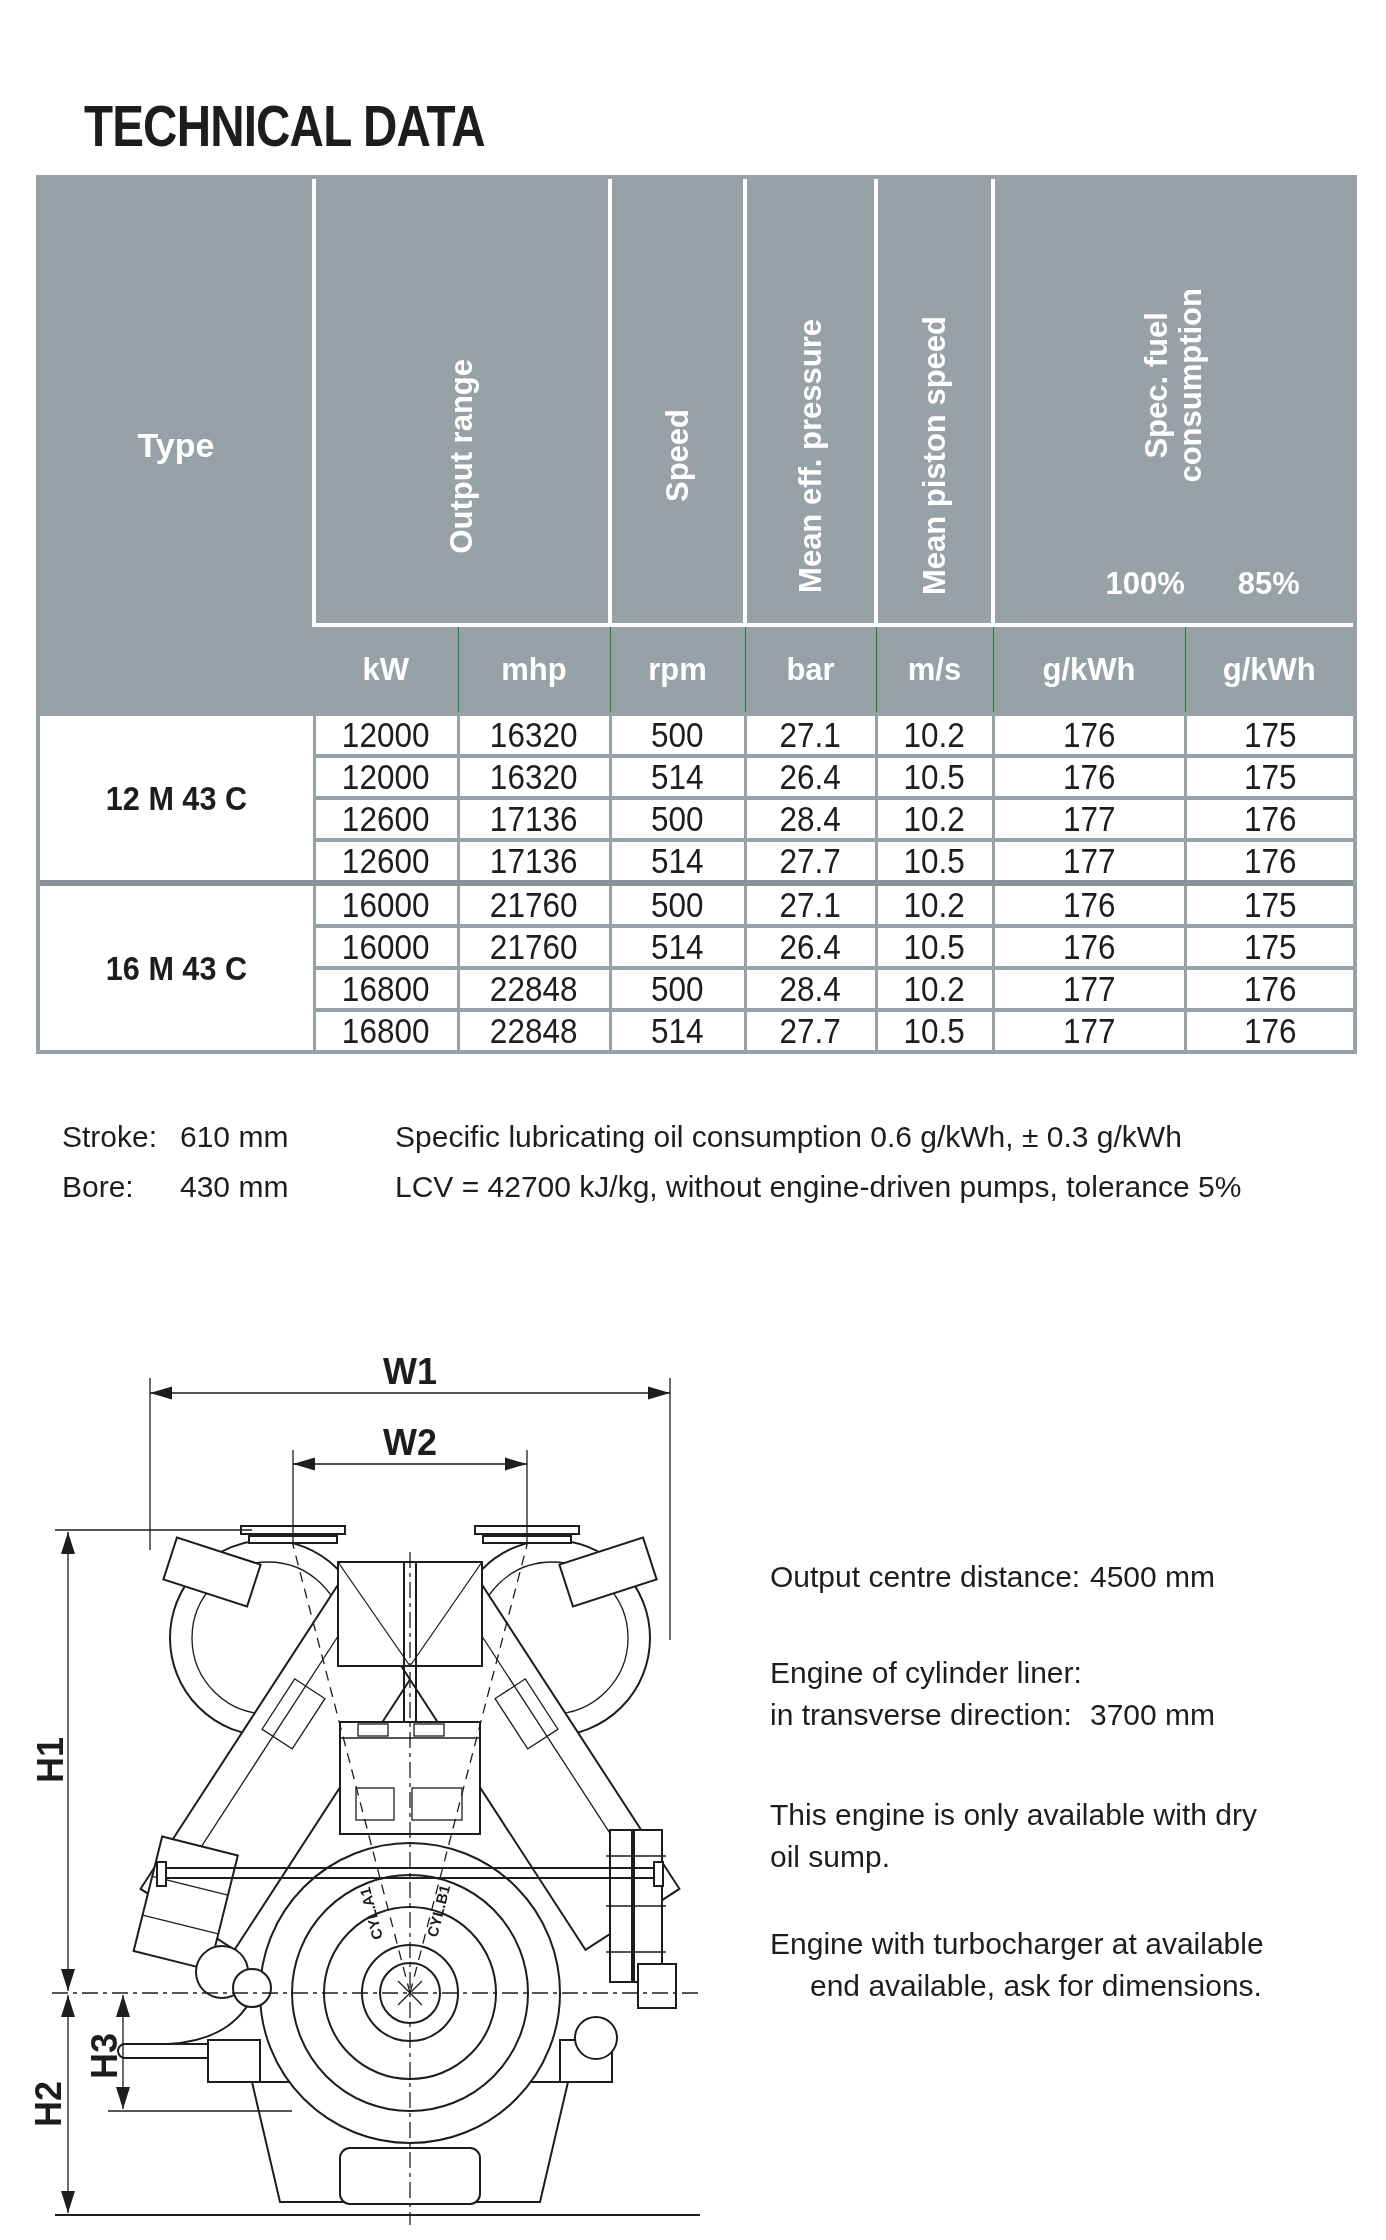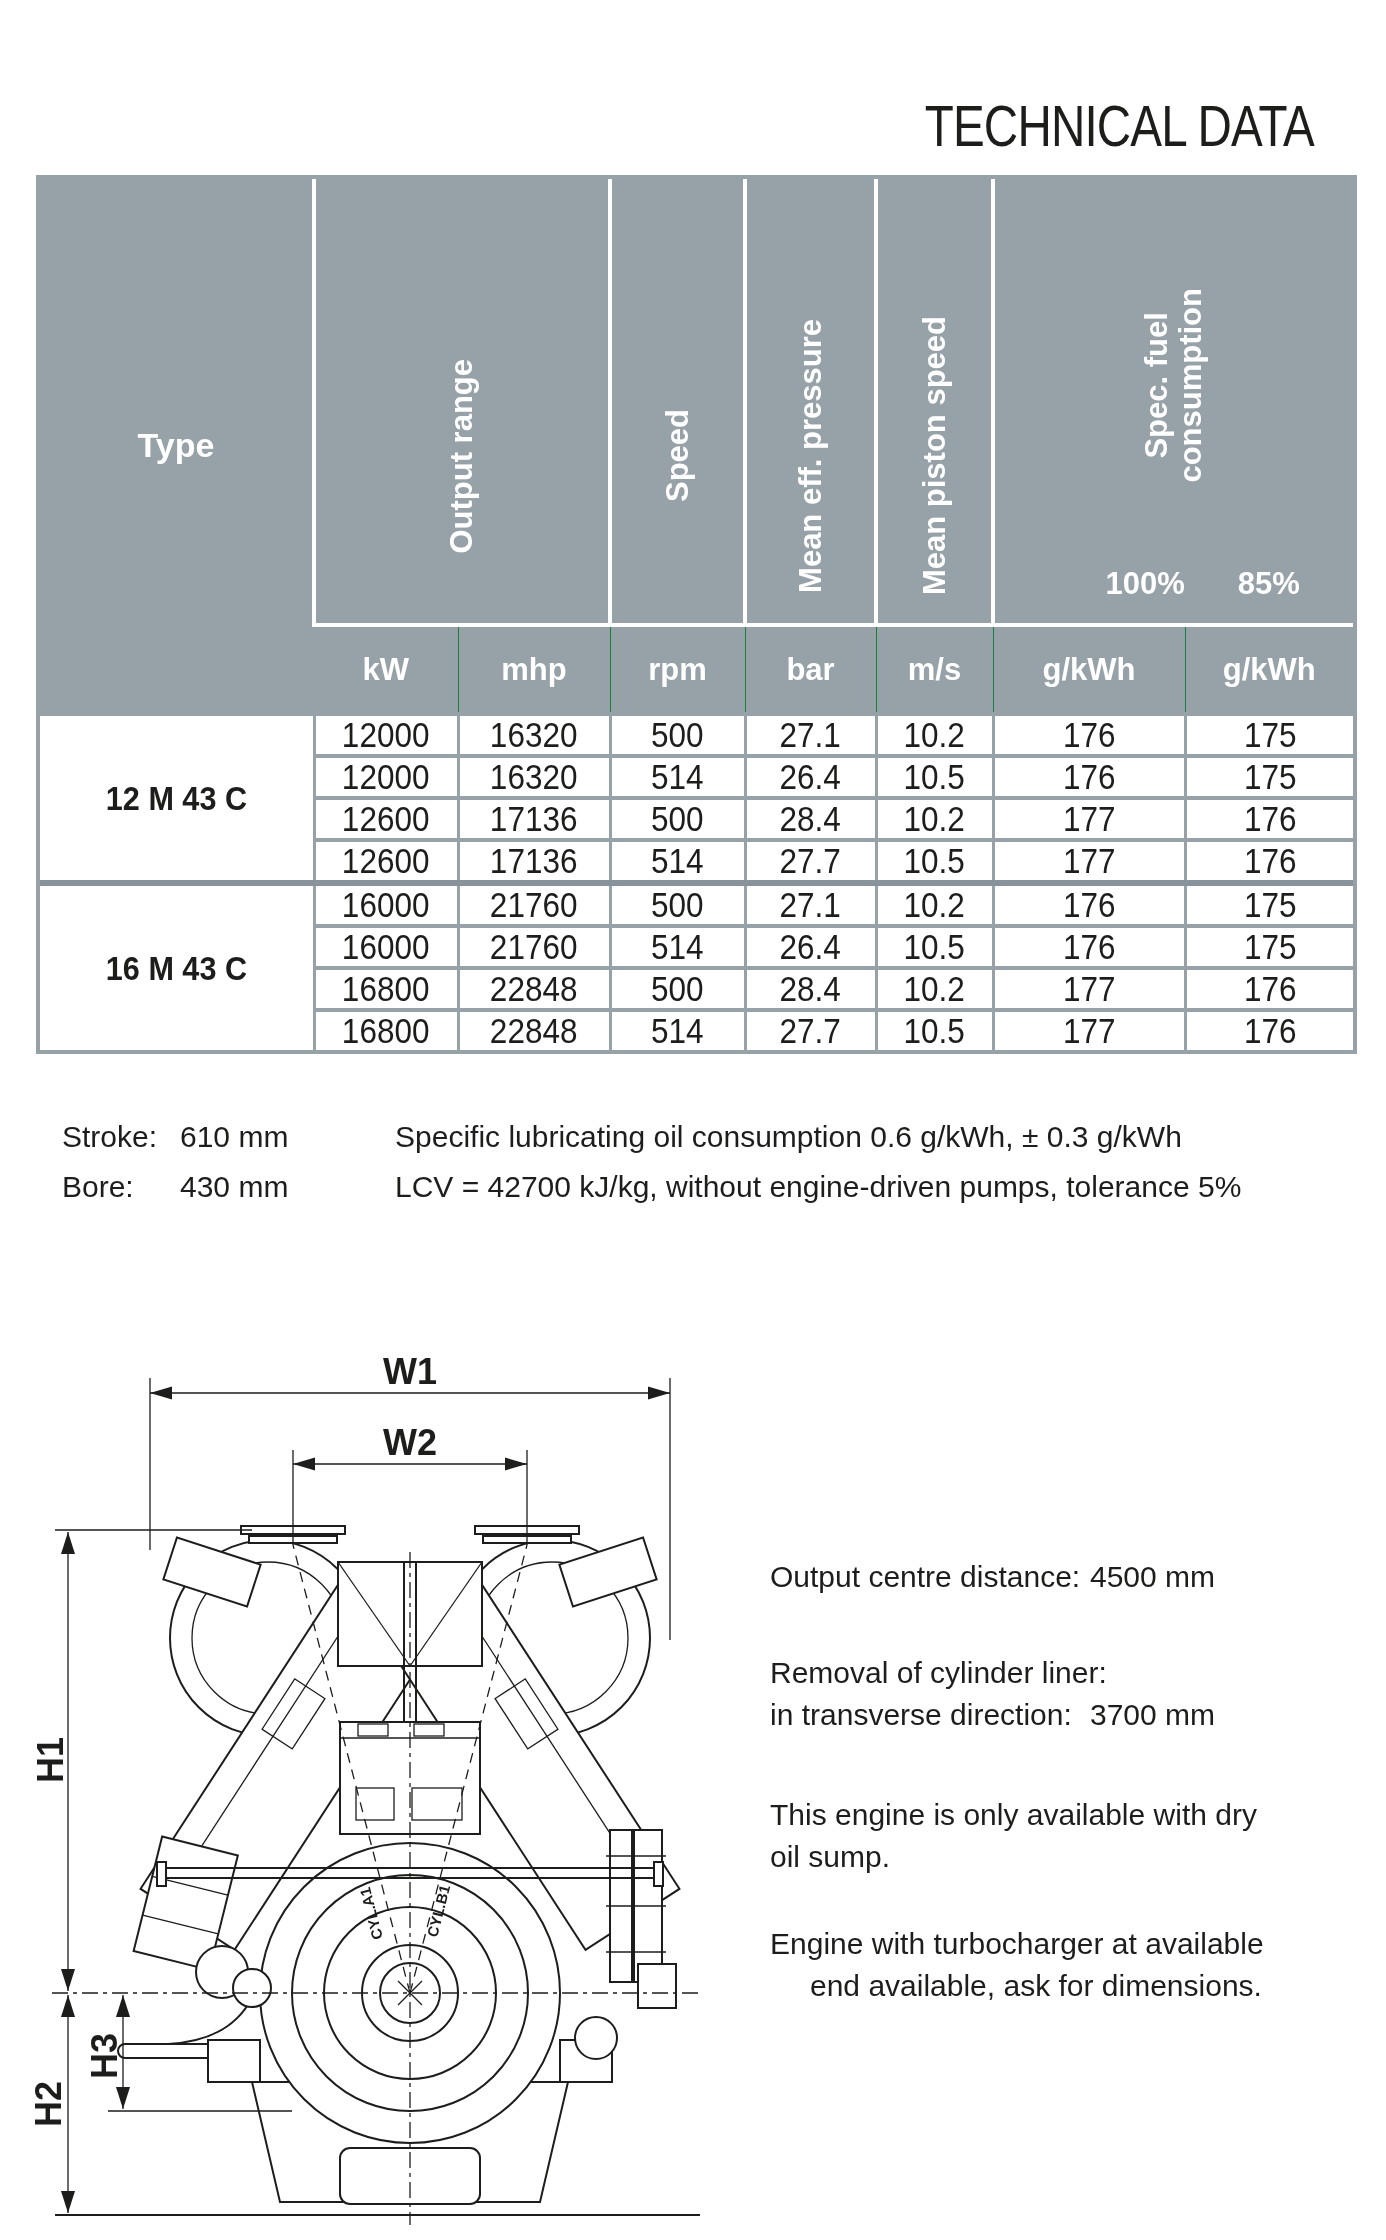--- a/index.html
+++ b/index.html
@@ -1,21 +1,21 @@
 <!DOCTYPE html>
 <html><head>
 <meta charset="utf-8">
 <style>
   html,body{margin:0;padding:0;background:#ffffff;}
   #page{position:relative;width:1386px;height:2240px;background:#fff;overflow:hidden;
         font-family:"Liberation Sans", sans-serif;color:#1d1d1b;}
 
   
-  #title{position:absolute;left:40px;top:92px;width:1317px;text-align:right;
-         font-size:58px;font-weight:normal;letter-spacing:-1px;white-space:nowrap;}
+  #title{position:absolute;left:40px;top:92px;width:1317px;text-align:left;
+         font-size:58px;font-weight:bold;letter-spacing:-1px;white-space:nowrap;}
   #title .squeeze{display:inline-block;transform:scaleX(.82);transform-origin:center;}
 
   
   #tablewrap{position:absolute;left:36px;top:175px;border:4px solid #96a1a8;}
   table{border-collapse:collapse;table-layout:fixed;}
   th,td{padding:0;margin:0;}
   thead th{background:#96a1a8;color:#fff;font-weight:bold;vertical-align:middle;}
   thead .hrow1 th{height:444px;}
   thead .hrow1 th + th{border-left:4px solid #fff;}
   thead .hrow2 th{height:85px;border-top:4px solid #fff;font-size:31px;}
@@ -326,21 +326,21 @@
     <polygon class="arr" points="123,2109 116,2087 130,2087"></polygon>
     <text class="dimlab" transform="rotate(-90 104 2056)" x="104" y="2069" text-anchor="middle">H3</text>
 
     <line class="ln" x1="55" y1="2215" x2="700" y2="2215" stroke-width="1.6"></line>
   </svg>
 
   <div class="spec" style="top:1560px;">
     <span>Output centre distance:</span>
     <span class="val">4500 mm</span>
   </div>
-  <div class="spec" style="top:1656px;">Removal of cylinder liner:</div>
+  <div class="spec" style="top:1656px;">Engine of cylinder liner:</div>
   <div class="spec" style="top:1698px;">
     <span>in transverse direction:</span>
     <span class="val">3700 mm</span>
   </div>
   <div class="spec" style="top:1798px;">This engine is only available with dry</div>
   <div class="spec" style="top:1840px;">oil sump.</div>
   <div class="spec" style="top:1927px;">Engine with turbocharger at available</div>
   <div class="spec" style="top:1969px;margin-left:40px;">end available, ask for dimensions.</div>
 
 </div>

